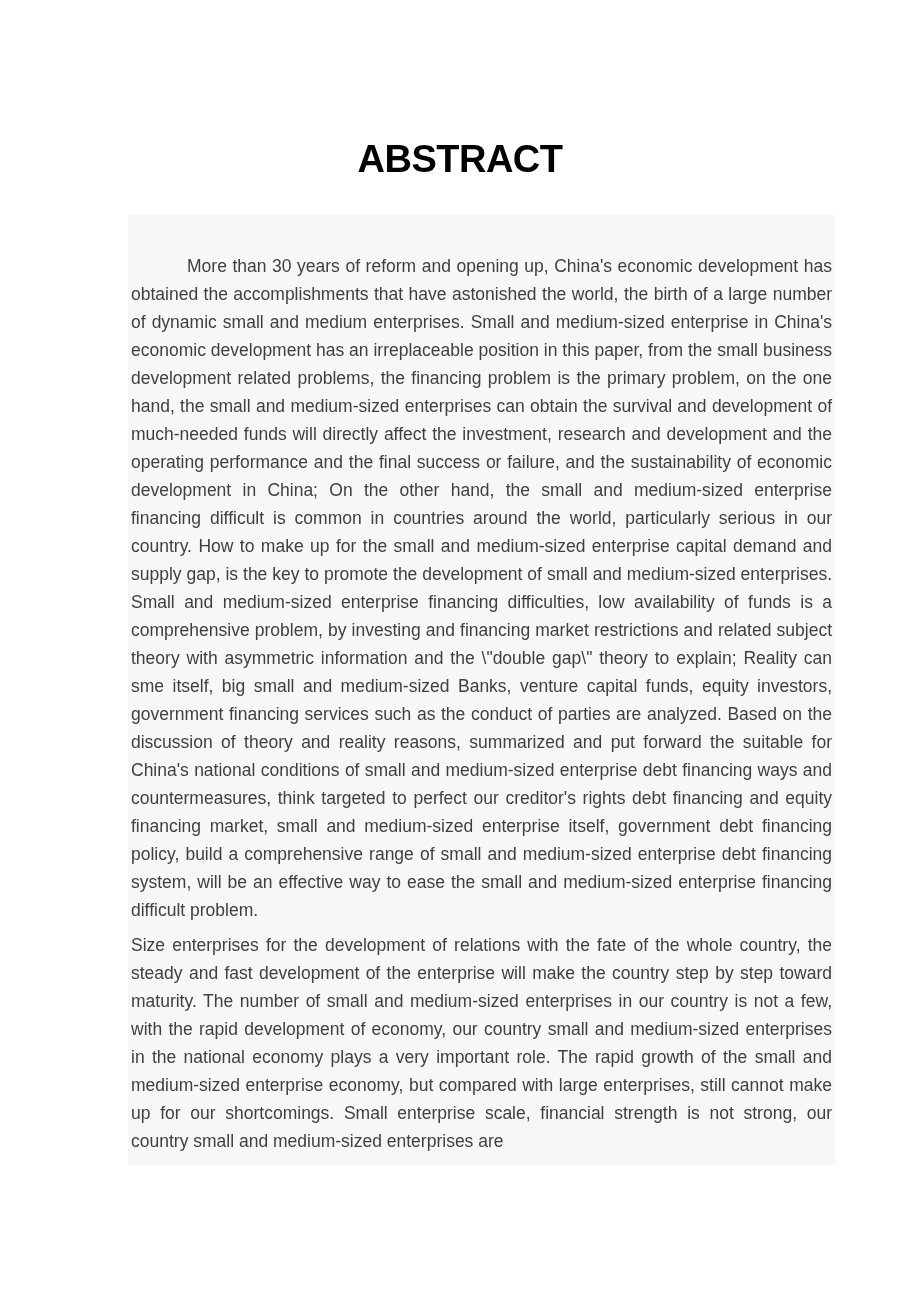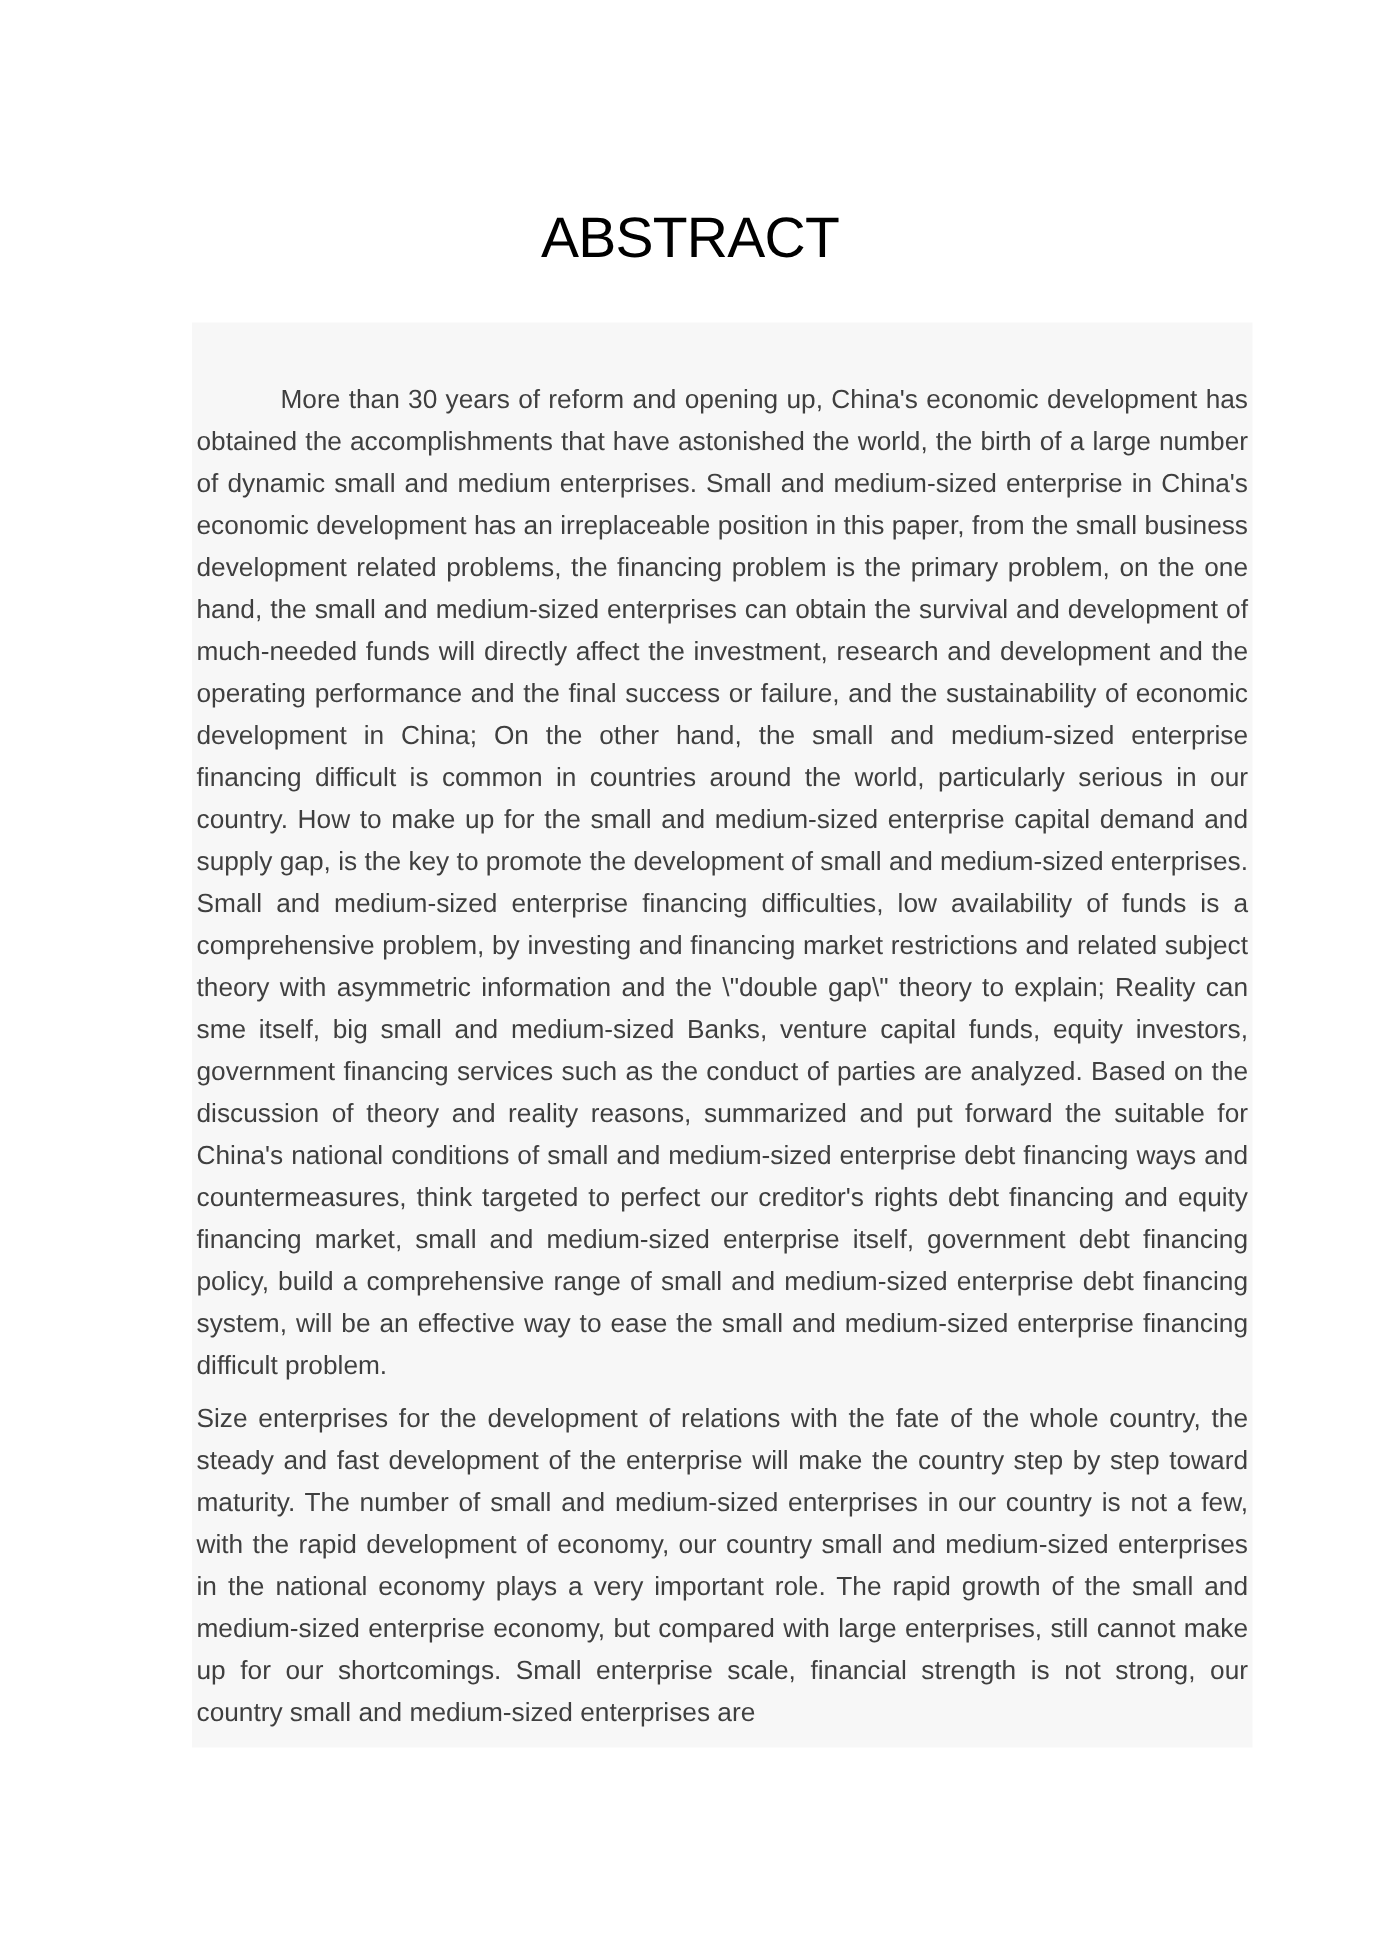--- a/index.html
+++ b/index.html
@@ -16,21 +16,21 @@
   }
   .doc-title {
     margin: 0;
     position: absolute;
     top: 139px;
     left: 0;
     width: 920px;
     text-align: center;
     font-size: 38px;
     line-height: 40px;
-    font-weight: 400;
+    font-weight: 700;
     letter-spacing: -0.5px;
     color: var(--title-color, #000000);
   }
   .abstract-block {
     position: absolute;
     top: 215px;
     left: 128px;
     width: 701px;
     padding: 37px 3px 10px 3px;
     background: var(--content-background, #f7f7f7);

